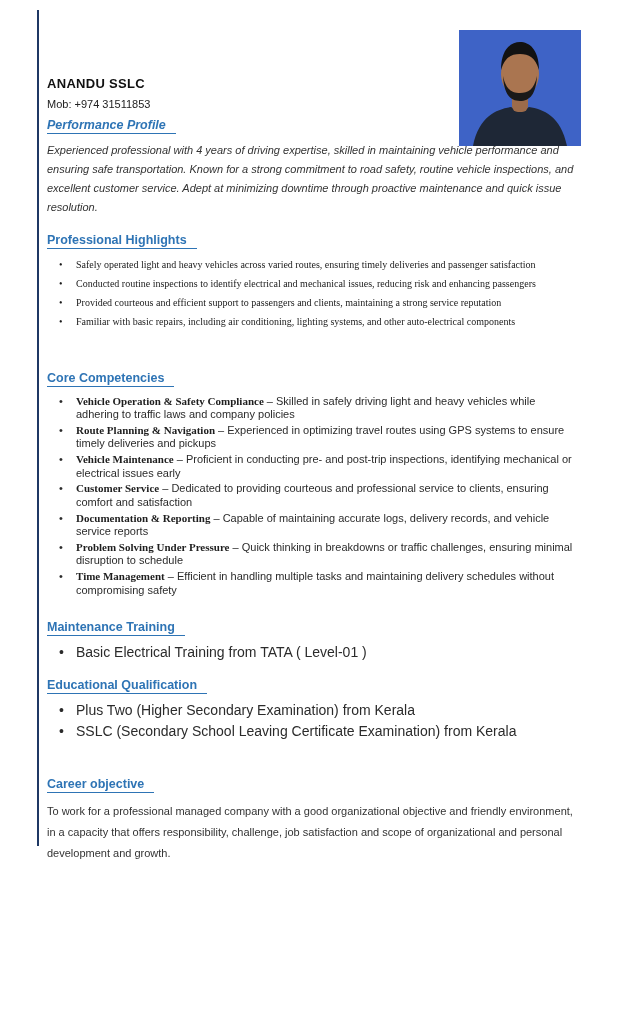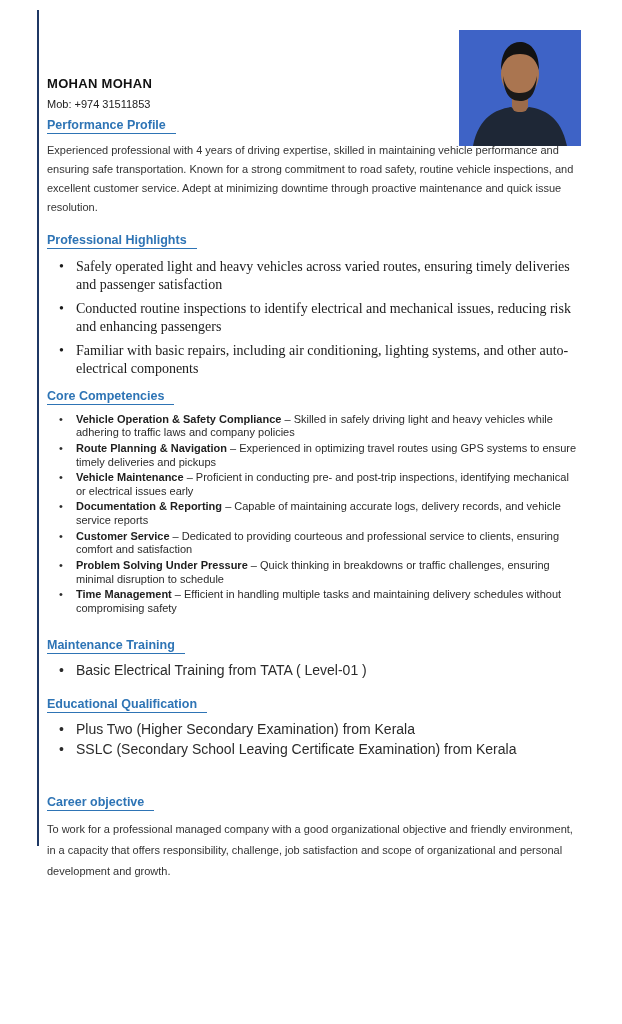--- a/index.html
+++ b/index.html
@@ -13,48 +13,48 @@
 
   .photo { position:absolute; top:30px; right:41px; width:122px; height:116px; }
   .photo svg { display:block; width:100%; height:100%; }
 
   .content { padding:76px 42px 0 47px; }
 
   .name { font-size:13px; font-weight:bold; color:#111; margin:0 0 7px 0; letter-spacing:.3px; }
   .contact { font-size:11px; color:#222; margin:0 0 5px 0; }
 
   section { margin:0; }
-  .sec-performance   { margin-top:4px; }
+  .sec-performance   { margin-top:4px;font-style:italic; }
   .sec-highlights    { margin-top:12px; }
-  .sec-competencies  { margin-top:7px; }
+  .sec-competencies  { margin-top:40px; }
   .sec-training      { margin-top:20px; }
   .sec-education     { margin-top:14px; }
   .sec-career        { margin-top:34px; }
 
   .sec-h {
     display:inline-block; font-size:12.5px; font-weight:bold; color:#2E74B5;
     margin:0; padding:0 10px 1px 0; border-bottom:1.6px solid #2E74B5;
   }
 
   .body-text { font-size:11px; line-height:1.74; margin:7px 0 0 0; color:#333; }
   .career-text { font-size:11px; line-height:1.9; margin:8px 0 0 0; color:#333; }
 
   ul { margin:0; padding:0; list-style:none; }
   li { position:relative; padding-left:17px; }
   li::before { content:"\2022"; position:absolute; left:0; top:0; }
 
   .serif-list {
     margin:9px 0 0 12px; font-family:"Liberation Serif", serif;
-    font-size:14px; line-height:1.3; color:#1a1a1a;
+    font-size:10px; line-height:1.3; color:#1a1a1a;
   }
   .serif-list li { margin-bottom:6px; }
 
   .sans-list { margin:8px 0 0 12px; font-size:11px; line-height:1.24; color:#2b2b2b; }
   .sans-list li { margin-bottom:2px; }
-  .term { font-weight:bold; color:#1e1e1e; }
+  .term { font-weight:bold; color:#1e1e1e;font-family:Liberation Serif, serif; }
 
   .single-list { margin:7px 0 0 12px; font-size:14px; line-height:1.3; color:#2b2b2b; }
   .single-list li { margin-bottom:2px; }
 </style>
 </head>
 <body>
 
 <div class="page">
 
   <div class="left-rule"></div>
@@ -66,60 +66,61 @@
       <rect x="53" y="58" width="16" height="24" rx="6" fill="#9c6b4a"></rect>
       <ellipse cx="61" cy="44" rx="19" ry="23" fill="#aa7550"></ellipse>
       <path d="M42 40 C42 19 52 12 61 12 C70 12 80 19 80 40 C76 27 70 24 61 24 C52 24 46 27 42 40 Z" fill="#121212"></path>
       <path d="M44 46 C45 64 51 71 61 71 C71 71 77 64 78 46 C75 60 69 63 61 63 C53 63 47 60 44 46 Z" fill="#191919"></path>
     </svg>
   </div>
 
   <div class="content">
 
     <header>
-      <h1 class="name">MOHAN MOHAN</h1>
+      <h1 class="name">ANANDU SSLC</h1>
       <div class="contact">Mob: +974 31511853</div>
     </header>
 
     <section class="sec-performance">
       <h2 class="sec-h">Performance Profile</h2>
       <p class="body-text">Experienced professional with 4 years of driving expertise, skilled in maintaining vehicle performance and ensuring safe transportation. Known for a strong commitment to road safety, routine vehicle inspections, and excellent customer service. Adept at minimizing downtime through proactive maintenance and quick issue resolution.</p>
     </section>
 
     <section class="sec-highlights">
       <h2 class="sec-h">Professional Highlights</h2>
       <ul class="serif-list">
         <li>Safely operated light and heavy vehicles across varied routes, ensuring timely deliveries and passenger satisfaction</li>
         <li>Conducted routine inspections to identify electrical and mechanical issues, reducing risk and enhancing passengers</li>
+        <li>Provided courteous and efficient support to passengers and clients, maintaining a strong service reputation</li>
         <li>Familiar with basic repairs, including air conditioning, lighting systems, and other auto-electrical components</li>
       </ul>
     </section>
 
     <section class="sec-competencies">
       <h2 class="sec-h">Core Competencies</h2>
       <ul class="sans-list">
         <li>
           <span class="term">Vehicle Operation &amp; Safety Compliance</span>
           <span>– Skilled in safely driving light and heavy vehicles while adhering to traffic laws and company policies</span>
         </li>
         <li>
           <span class="term">Route Planning &amp; Navigation</span>
           <span>– Experienced in optimizing travel routes using GPS systems to ensure timely deliveries and pickups</span>
         </li>
         <li>
           <span class="term">Vehicle Maintenance</span>
           <span>– Proficient in conducting pre- and post-trip inspections, identifying mechanical or electrical issues early</span>
         </li>
         <li>
+          <span class="term">Customer Service</span>
+          <span>– Dedicated to providing courteous and professional service to clients, ensuring comfort and satisfaction</span>
+        </li>
+        <li>
           <span class="term">Documentation &amp; Reporting</span>
           <span>– Capable of maintaining accurate logs, delivery records, and vehicle service reports</span>
-        </li>
-        <li>
-          <span class="term">Customer Service</span>
-          <span>– Dedicated to providing courteous and professional service to clients, ensuring comfort and satisfaction</span>
         </li>
         <li>
           <span class="term">Problem Solving Under Pressure</span>
           <span>– Quick thinking in breakdowns or traffic challenges, ensuring minimal disruption to schedule</span>
         </li>
         <li>
           <span class="term">Time Management</span>
           <span>– Efficient in handling multiple tasks and maintaining delivery schedules without compromising safety</span>
         </li>
       </ul>

